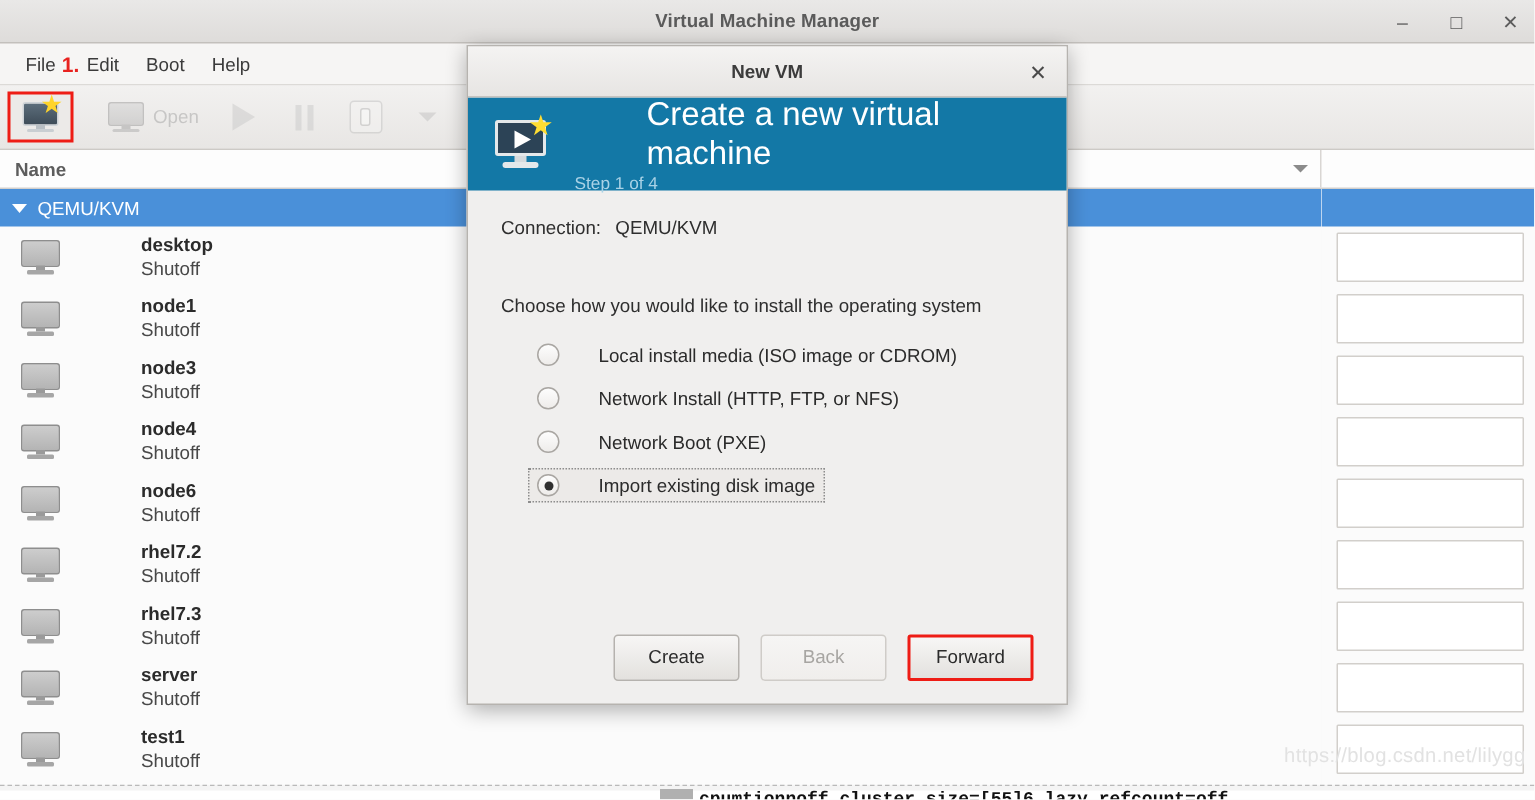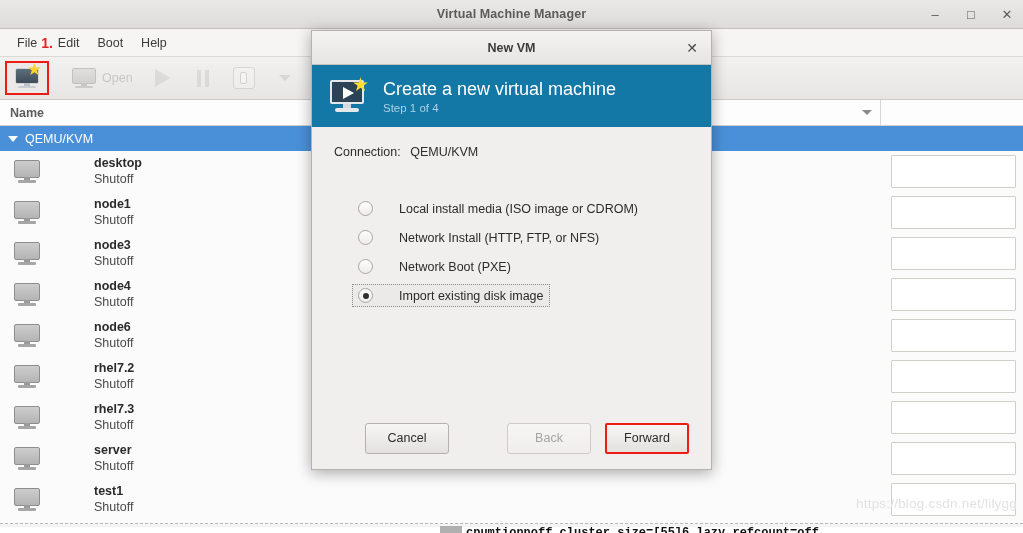--- a/index.html
+++ b/index.html
@@ -232,21 +232,21 @@
     font-size: 14px; color: #4a4a4a;
   }
 
   .dlg-banner {
     height: 62px; flex: 0 0 auto;
     background: #1378a6;
     display: flex; align-items: center;
     padding-left: 15px; gap: 14px;
   }
   .banner-text { display: flex; flex-direction: column; gap: 2px; }
-  .banner-title { font-size: 18px; color: #ffffff; }
+  .banner-title { font-size: 22px; color: #ffffff; margin-left: 48px; }
   .banner-step { font-size: 11.5px; color: #a9d2e6; }
 
   
   .bicon { width: 42px; height: 36px; position: relative; flex: 0 0 auto; }
   .bicon .b-screen {
     position: absolute; left: 3px; top: 2px; width: 34px; height: 24px;
     background: #2c4356; border: 2px solid #e4e8ea; border-radius: 2px;
   }
   .bicon .b-play {
     position: absolute; left: 16px; top: 9px;
@@ -301,21 +301,21 @@
     display: flex; align-items: center; justify-content: flex-end;
     gap: 14px; padding-right: 22px;
   }
   .btn {
     min-width: 84px; height: 31px;
     display: flex; align-items: center; justify-content: center;
     font-size: 12.5px; color: #2b2b2b;
     background: linear-gradient(to bottom,#f7f6f5,#e3e1de);
     border: 1px solid #b5b2ae; border-radius: 3px;
   }
-  .btn.disabled { color: #a7a5a2; background: linear-gradient(to bottom,#f6f5f4,#f0eeec); border-color: #cfccc8; margin-left: 44px; }
+  .btn.disabled { color: #a7a5a2; background: linear-gradient(to bottom,#f6f5f4,#f0eeec); border-color: #cfccc8; }
   .btn.highlight { border: 2px solid #ee1c15; border-radius: 2px; }
 </style>
 </head>
 <body>
 
 <div id="vmm-window">
 
   <div class="titlebar">
     <div class="titlebar-title">Virtual Machine Manager</div>
     <div class="win-controls">
@@ -553,20 +553,21 @@
       <span class="banner-step">Step 1 of 4</span>
     </span>
   </div>
 
   <div class="dlg-content">
     <div class="conn-line">
       <span class="conn-label">Connection:</span>
       <span class="conn-value">QEMU/KVM</span>
     </div>
 
+    <div class="choose-label">Choose how you would like to install the operating system</div>
 
     <div class="radio-list" id="radio-list">
         <div class="radio-row">
           <span class="radio"></span>
           <span class="radio-label">Local install media (ISO image or CDROM)</span>
         </div>
         <div class="radio-row">
           <span class="radio"></span>
           <span class="radio-label">Network Install (HTTP, FTP, or NFS)</span>
         </div>
@@ -575,17 +576,17 @@
           <span class="radio-label">Network Boot (PXE)</span>
         </div>
         <div class="radio-row focused">
           <span class="radio checked"></span>
           <span class="radio-label">Import existing disk image</span>
         </div>
       </div>
   </div>
 
   <div class="dlg-footer">
-    <div class="btn">Cancel</div>
+    <div class="btn">Create</div>
     <div class="btn disabled">Back</div>
     <div class="btn highlight">Forward</div>
   </div>
 </div>
 
 </body></html>

